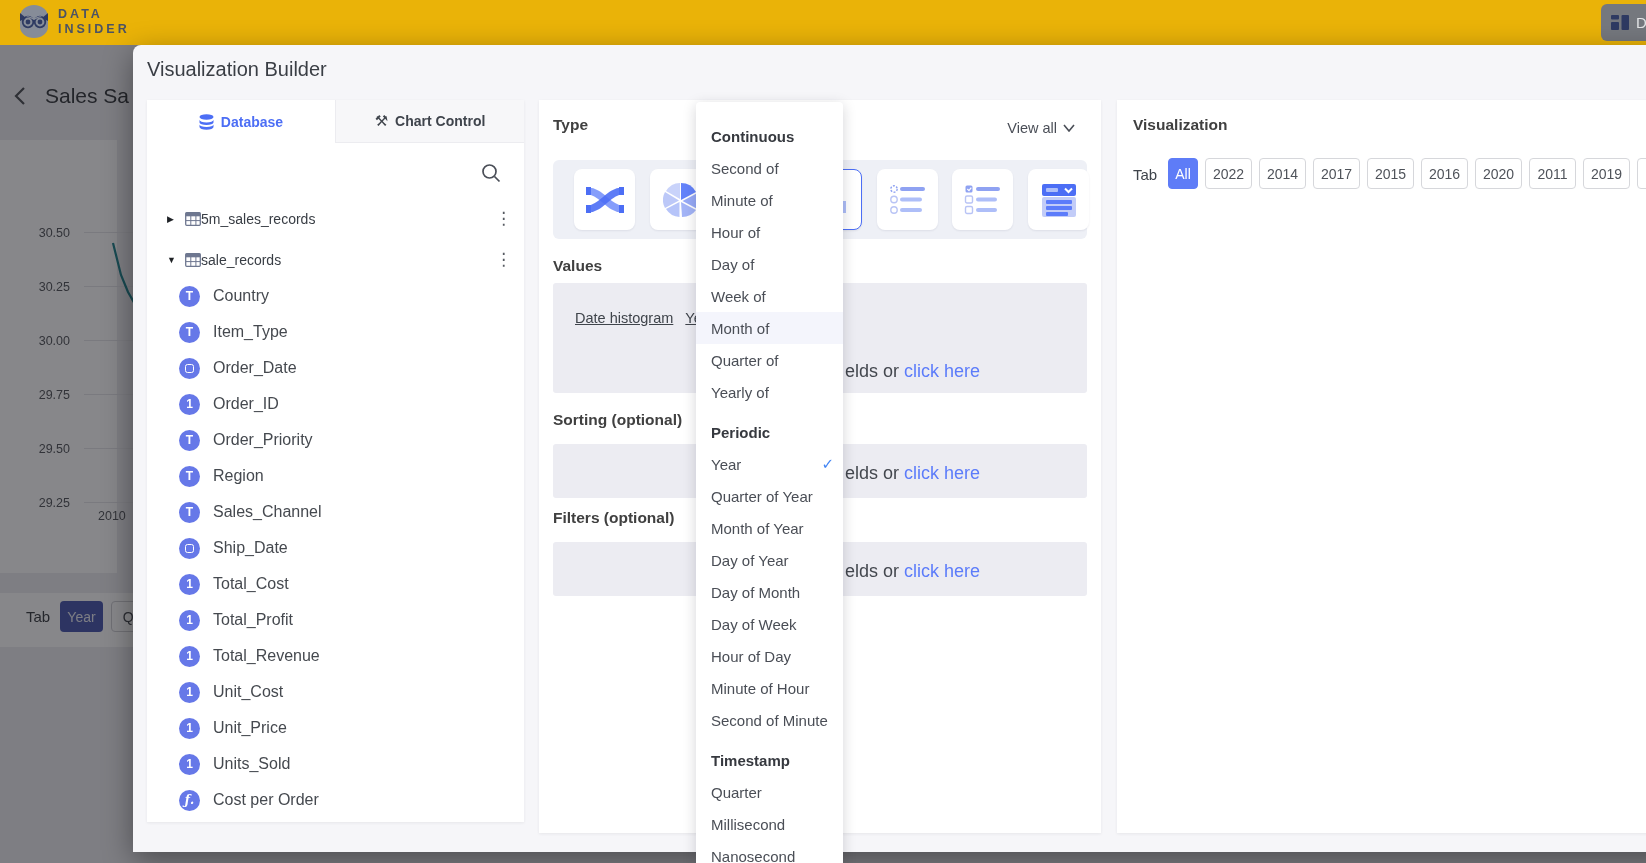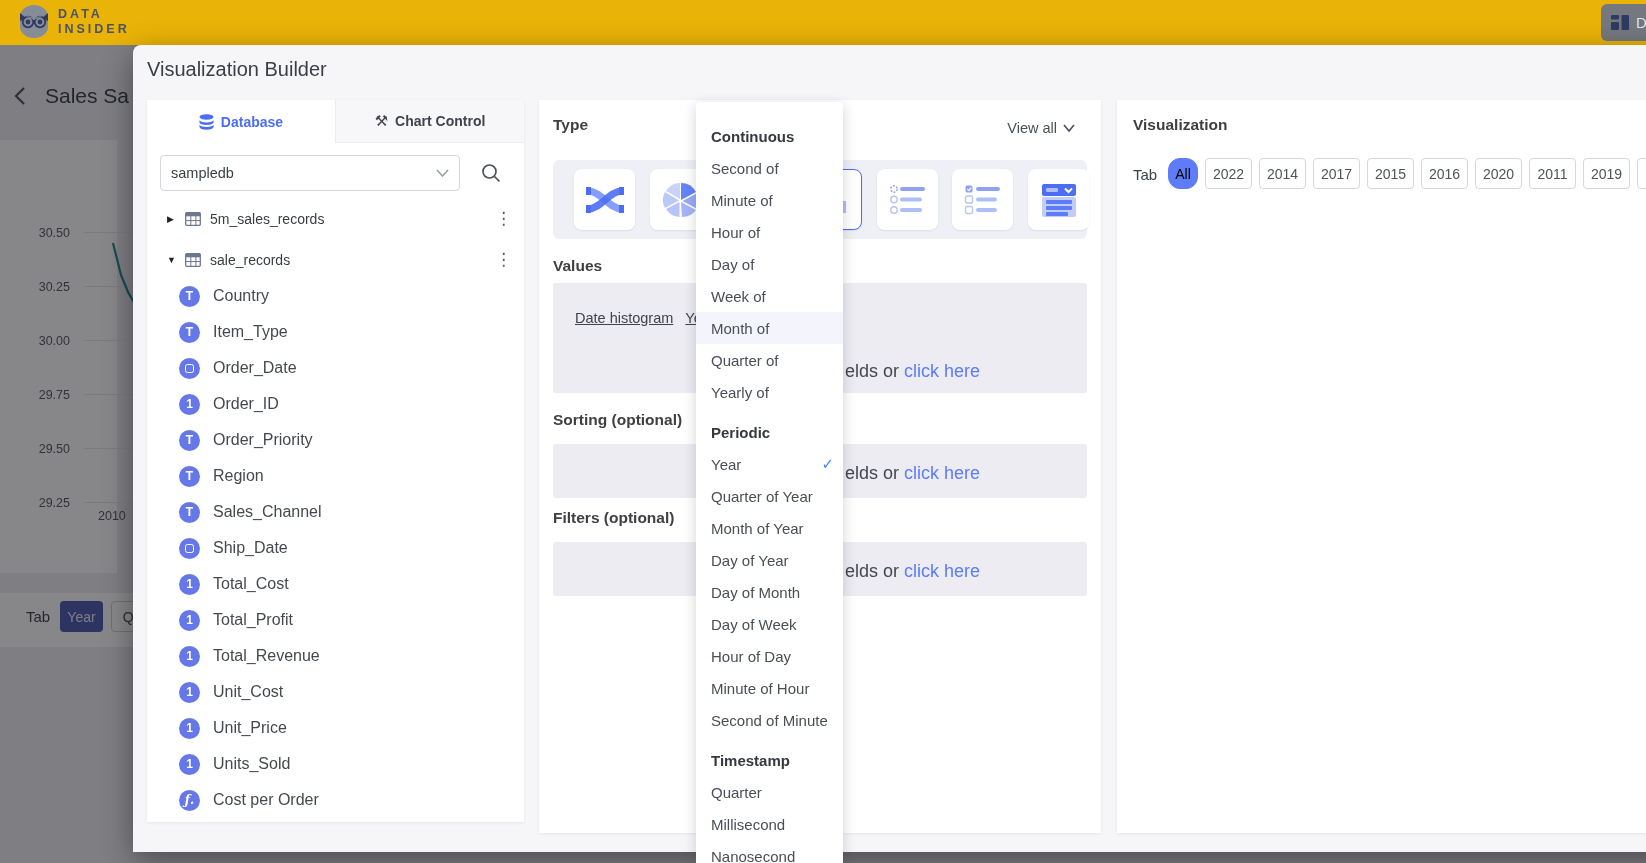--- a/index.html
+++ b/index.html
@@ -47,21 +47,21 @@
   .lp-tab.inactive { background:#f7f7f9; color:#3f444c; border-left:1px solid #ececf0; border-bottom:1px solid #ececf0; }
   #search-row { position:absolute; left:13px; top:55px; width:351px; height:36px; }
   #search-select { position:absolute; left:0; top:0; width:300px; height:36px; border:1px solid #d6d7dc; border-radius:4px; background:#fff;
                    font-size:14.5px; color:#3a3f46; display:flex; align-items:center; padding:0 10px; }
   #search-select .chev { margin-left:auto; }
   #search-icon { position:absolute; left:320px; top:7px; }
   #tree { position:absolute; left:0; top:100px; width:100%; }
   .tbl-row { position:absolute; left:0; width:100%; height:30px; display:flex; align-items:center; }
   .caret { width:12px; margin-left:20px; font-size:9px; color:#1f2226; }
   .tbl-icon { margin-left:6px; }
-  .tbl-name { margin-left:9px; font-size:14px; color:#383d44;text-align:center; }
+  .tbl-name { font-size:14px; color:#383d44;text-align:center; }
   .kebab { position:absolute; left:348px; top:3px; font-size:17px; color:#565a61; line-height:24px; }
   .field-row { position:absolute; left:0; width:100%; height:28px; display:flex; align-items:center; }
   .f-ic { margin-left:32px; width:21px; height:21px; border-radius:50%; background:#6678e8; color:#fff;
           display:flex; align-items:center; justify-content:center; font-size:12px; font-weight:bold; flex:0 0 21px; }
   .f-ic .datebox { width:9px; height:9px; border:1.6px solid #fff; border-radius:2.5px; }
   .f-ic.formula { font-style:italic; font-family:"DejaVu Serif", serif; font-size:12px; }
   .f-name { margin-left:13px; font-size:16px; color:#45494f; }
 
   
   .sec-heading { position:absolute; left:14px; font-size:15.5px; font-weight:bold; color:#404040; }
@@ -79,21 +79,21 @@
   .dz-hint { position:absolute; font-size:18px; color:#43474e; white-space:nowrap; }
   #values-dz .dz-hint { left:292px; top:78px; }
   #sorting-dz .dz-hint, #filters-dz .dz-hint { left:292px; top:19px; }
   .dz-hint a { color:#5c7cfa; text-decoration:none; cursor:pointer; }
 
   
   #viz-tab-label { position:absolute; left:16px; top:66px; font-size:15px; color:#3f444b; }
   #viz-tabs { position:absolute; left:51px; top:58px; display:flex; gap:7px; }
   .pill { height:31px; border-radius:4px; border:1px solid #d6d7db; background:#fff; color:#4f535a;
           font-size:14px; display:flex; align-items:center; justify-content:center; cursor:pointer; flex:0 0 auto; }
-  .pill.active { background:#5e7cf7; border-color:#5e7cf7; color:#000000;border-radius:12px; }
+  .pill.active { background:#5e7cf7; border-color:#5e7cf7; color:#ffffff; }
 
   
   #time-dropdown { position:absolute; left:563px; top:57px; width:147px; height:766px; background:#ffffff;
                    border-radius:4px; box-shadow:0 3px 14px rgba(20,20,40,.18); z-index:9; padding-top:18px; overflow:hidden; }
   .dd-row { height:32px; display:flex; align-items:center; padding-left:15px; font-size:15px; color:#4a4e56; cursor:pointer; position:relative; }
   .dd-row.header { font-weight:bold; color:#36393f; margin-top:8px; cursor:default; }
   .dd-row.header:first-child { margin-top:0; }
   .dd-row.hl { background:#f4f5fc; }
   .dd-check { position:absolute; right:9px; color:#4285f4; font-size:15px; }
 
@@ -181,26 +181,20 @@
           </svg>
           <span>Database</span>
         </div>
         <div class="lp-tab inactive">
           <span style="font-size:15px;">⚒</span>
           <span>Chart Control</span>
         </div>
       </div>
 
       <div id="search-row">
-        <div id="search-select">
-          <span>sampledb</span>
-          <svg class="chev" width="13" height="8" viewBox="0 0 13 8">
-            <polyline points="1,1 6.5,7 12,1" fill="none" stroke="#9aa0a8" stroke-width="1.6"></polyline>
-          </svg>
-        </div>
         <svg id="search-icon" width="22" height="22" viewBox="0 0 22 22">
           <circle cx="9.5" cy="9.5" r="6.5" fill="none" stroke="#4a4e57" stroke-width="1.7"></circle>
           <line x1="14.5" y1="14.5" x2="19.5" y2="19.5" stroke="#4a4e57" stroke-width="1.7"></line>
         </svg>
       </div>
 
       <div id="tree">
           <div class="tbl-row" style="top: 4px;">
             <span class="caret">▶</span>
             <span class="tbl-icon">

